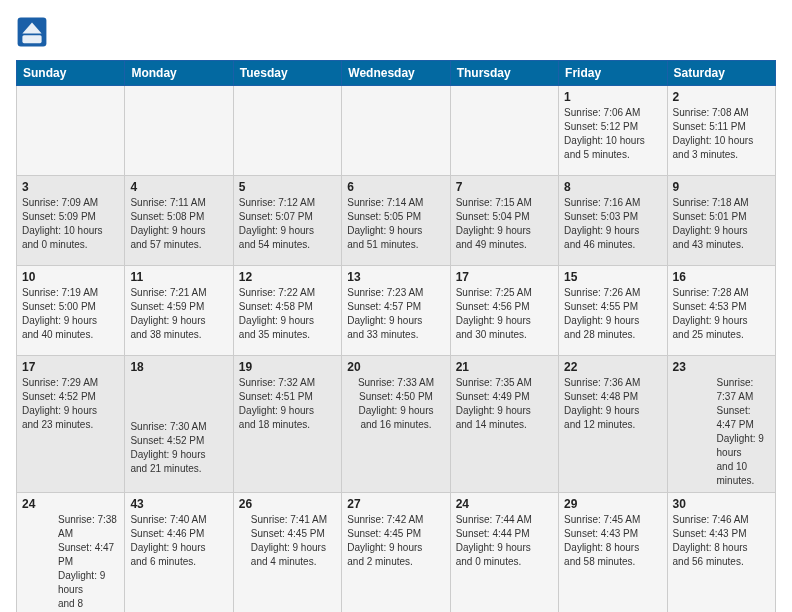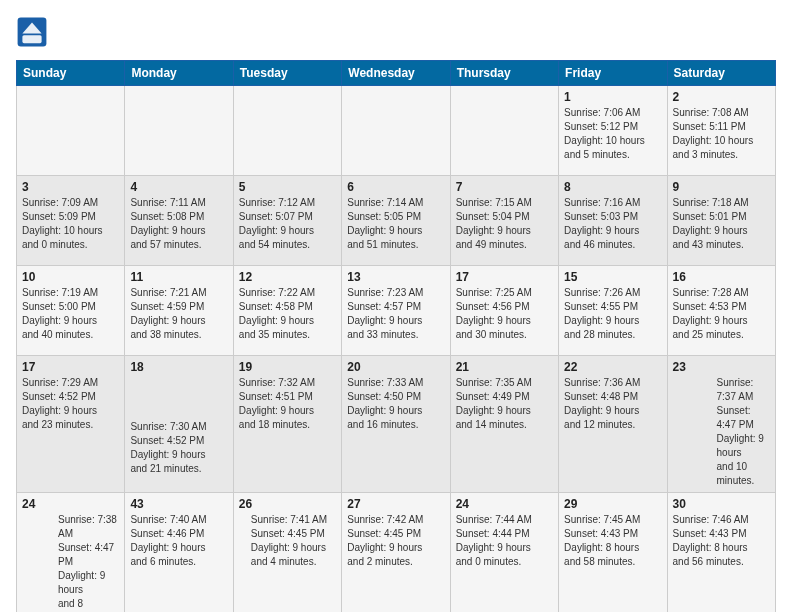--- a/index.html
+++ b/index.html
@@ -260,21 +260,21 @@
         </td>
         <td>
           <span class="day-num">19</span>
           <div class="cell-content" style="white-space: pre-line;">Sunrise: 7:32 AM
 Sunset: 4:51 PM
 Daylight: 9 hours
 and 18 minutes.</div>
         </td>
         <td>
           <span class="day-num">20</span>
-          <div class="cell-content" style="white-space: pre-line;">Sunrise: 7:33 AM
+          <div class="cell-content" style="white-space: pre-line; text-align: center;">Sunrise: 7:33 AM
 Sunset: 4:50 PM
 Daylight: 9 hours
 and 16 minutes.</div>
         </td>
         <td>
           <span class="day-num">21</span>
           <div class="cell-content" style="white-space: pre-line;">Sunrise: 7:35 AM
 Sunset: 4:49 PM
 Daylight: 9 hours
 and 14 minutes.</div>

